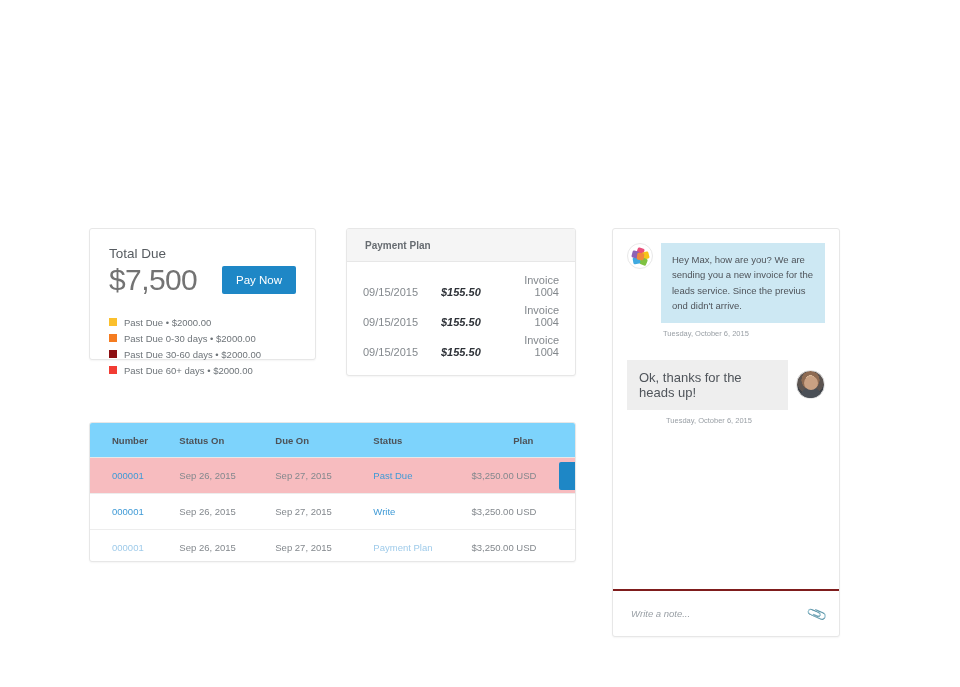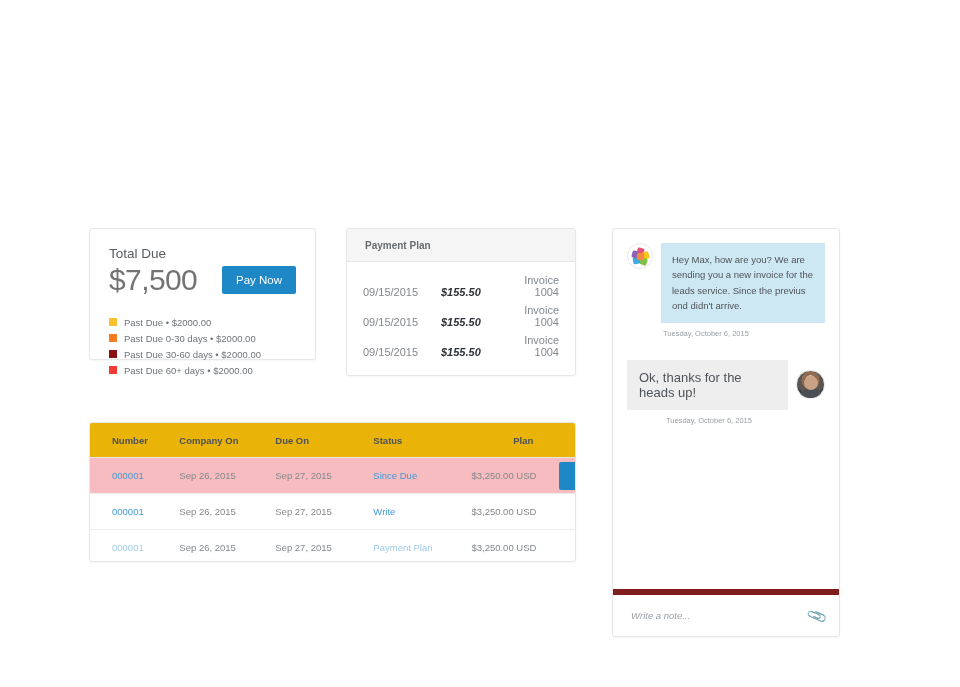--- a/index.html
+++ b/index.html
@@ -247,21 +247,21 @@
   
   #invoice-table-card {
     left: 89px;
     top: 237px;
     width: 487px;
     height: 140px;
     overflow: hidden;
   }
   .tbl { width: 100%; border-collapse: collapse; table-layout: fixed; }
   .tbl thead th {
-    background: #eab308;
+    background: #7dd3fc;
     border-bottom: 1px solid #e7e7e7;
     font-size: 9.5px;
     color: #4d5156;
     font-weight: bold;
     text-align: left;
     padding: 12px 0 11px 0;
     height: 33px;
     box-sizing: border-box;
   }
   .tbl tbody td {
@@ -375,21 +375,21 @@
   .msg-avatar-photo::after {
     content: "";
     position: absolute;
     left: 50%; top: 58%;
     transform: translateX(-50%);
     width: 21px; height: 16px;
     border-radius: 10px 10px 3px 3px;
     background: #4a4f56;
   }
   .chat-foot {
-    border-top: 6px solid #7f1d1d;
+    border-top: 2px solid #7f1d1d;
     height: 47px;
     display: flex;
     align-items: center;
     padding: 0 14px 0 16px;
     box-sizing: border-box;
     gap: 8px;
   }
   .note-input {
     flex: 1;
     border: none;
@@ -458,33 +458,33 @@
           <span class="pp-inv">Invoice 1004</span>
         </div>
       </div>
     </div>
 
     <div class="card" id="invoice-table-card">
       <table class="tbl">
         <thead>
           <tr>
             <th class="c-num">Number</th>
-            <th class="c-billed">Company On</th>
+            <th class="c-billed">Status On</th>
             <th class="c-due">Due On</th>
             <th class="c-status">Status</th>
             <th class="c-total">Plan</th>
             <th class="c-act"></th>
           </tr>
         </thead>
         <tbody>
           <tr class="row-pastdue">
             <td class="c-num"><span class="link">000001</span></td>
             <td class="c-billed">Sep 26, 2015</td>
             <td class="c-due">Sep 27, 2015</td>
-            <td class="c-status"><span class="link">Since Due</span></td>
+            <td class="c-status"><span class="link">Past Due</span></td>
             <td class="c-total">$3,250.00 USD</td>
             <td class="c-act act-cell">
               <button class="btn-blue" id="table-pay-now-button">Pay Now</button>
             </td>
           </tr>
           <tr>
             <td class="c-num"><span class="link">000001</span></td>
             <td class="c-billed">Sep 26, 2015</td>
             <td class="c-due">Sep 27, 2015</td>
             <td class="c-status"><span class="link">Write</span></td>

